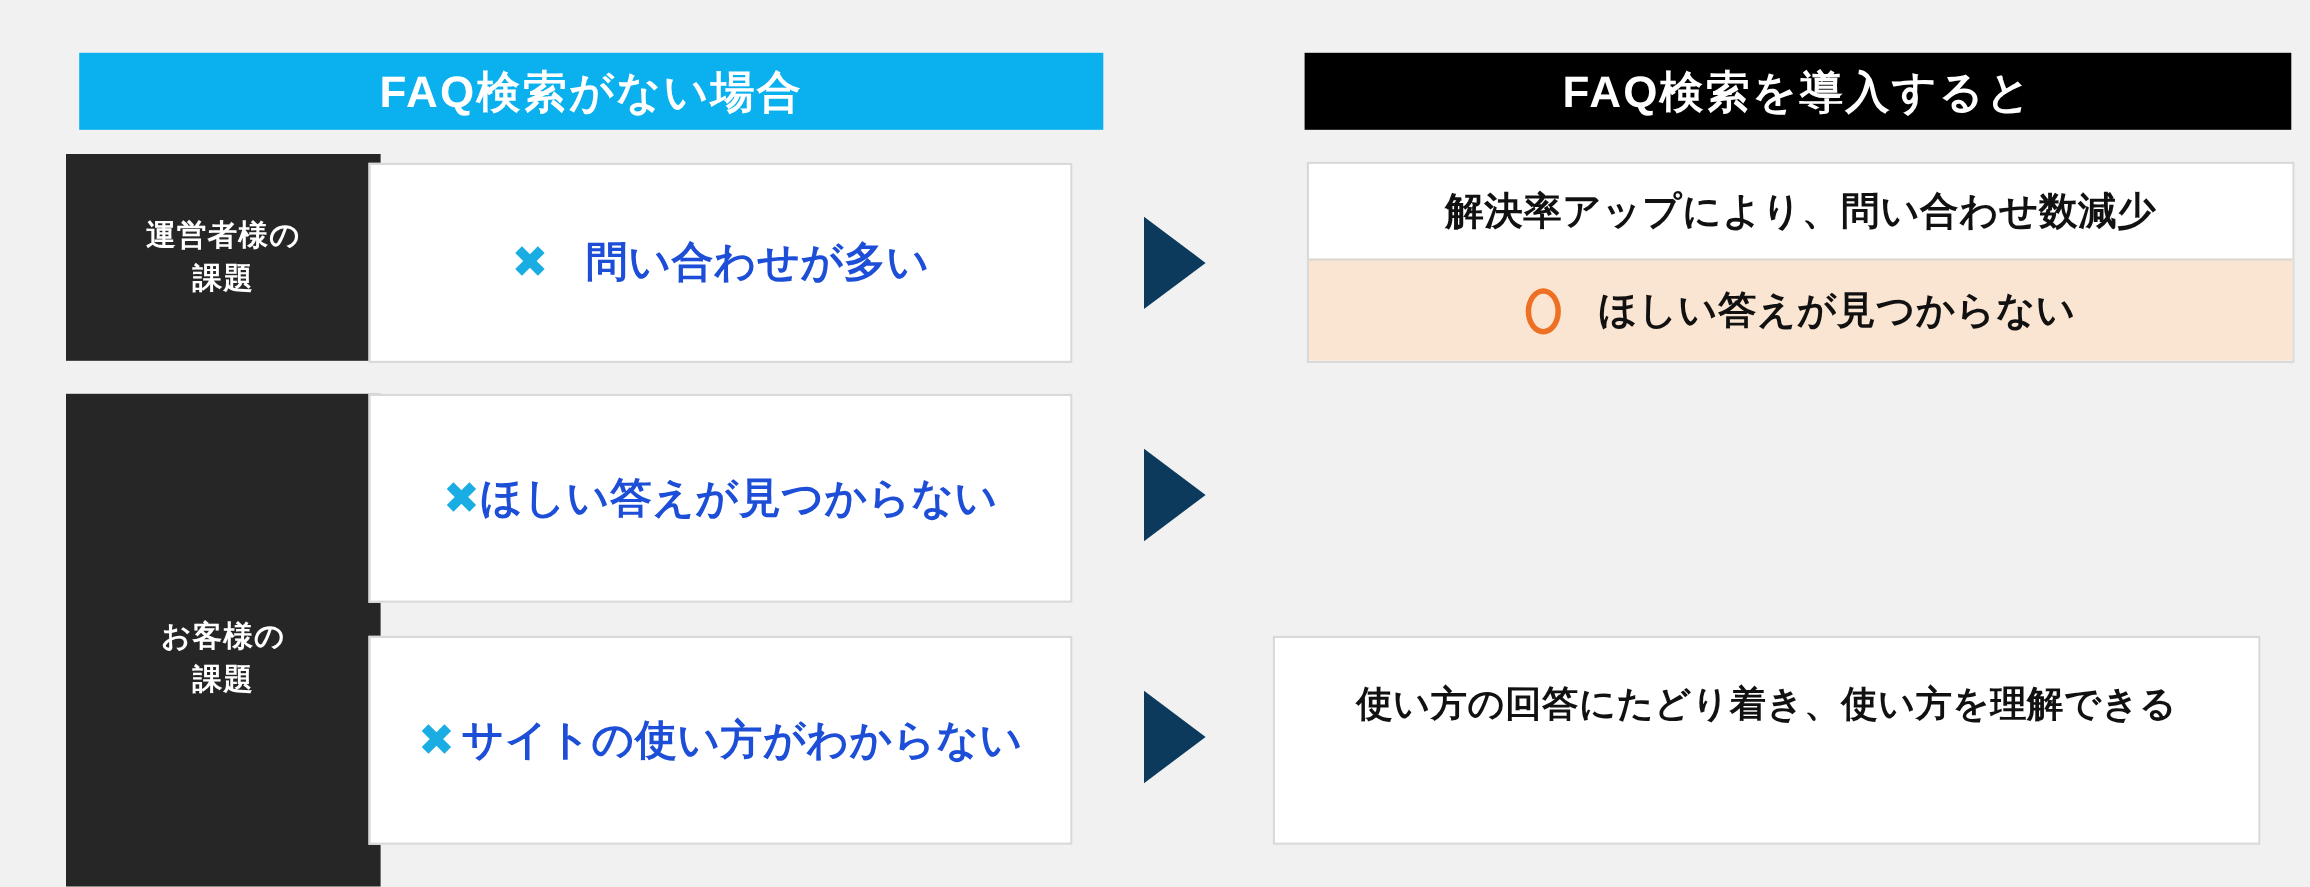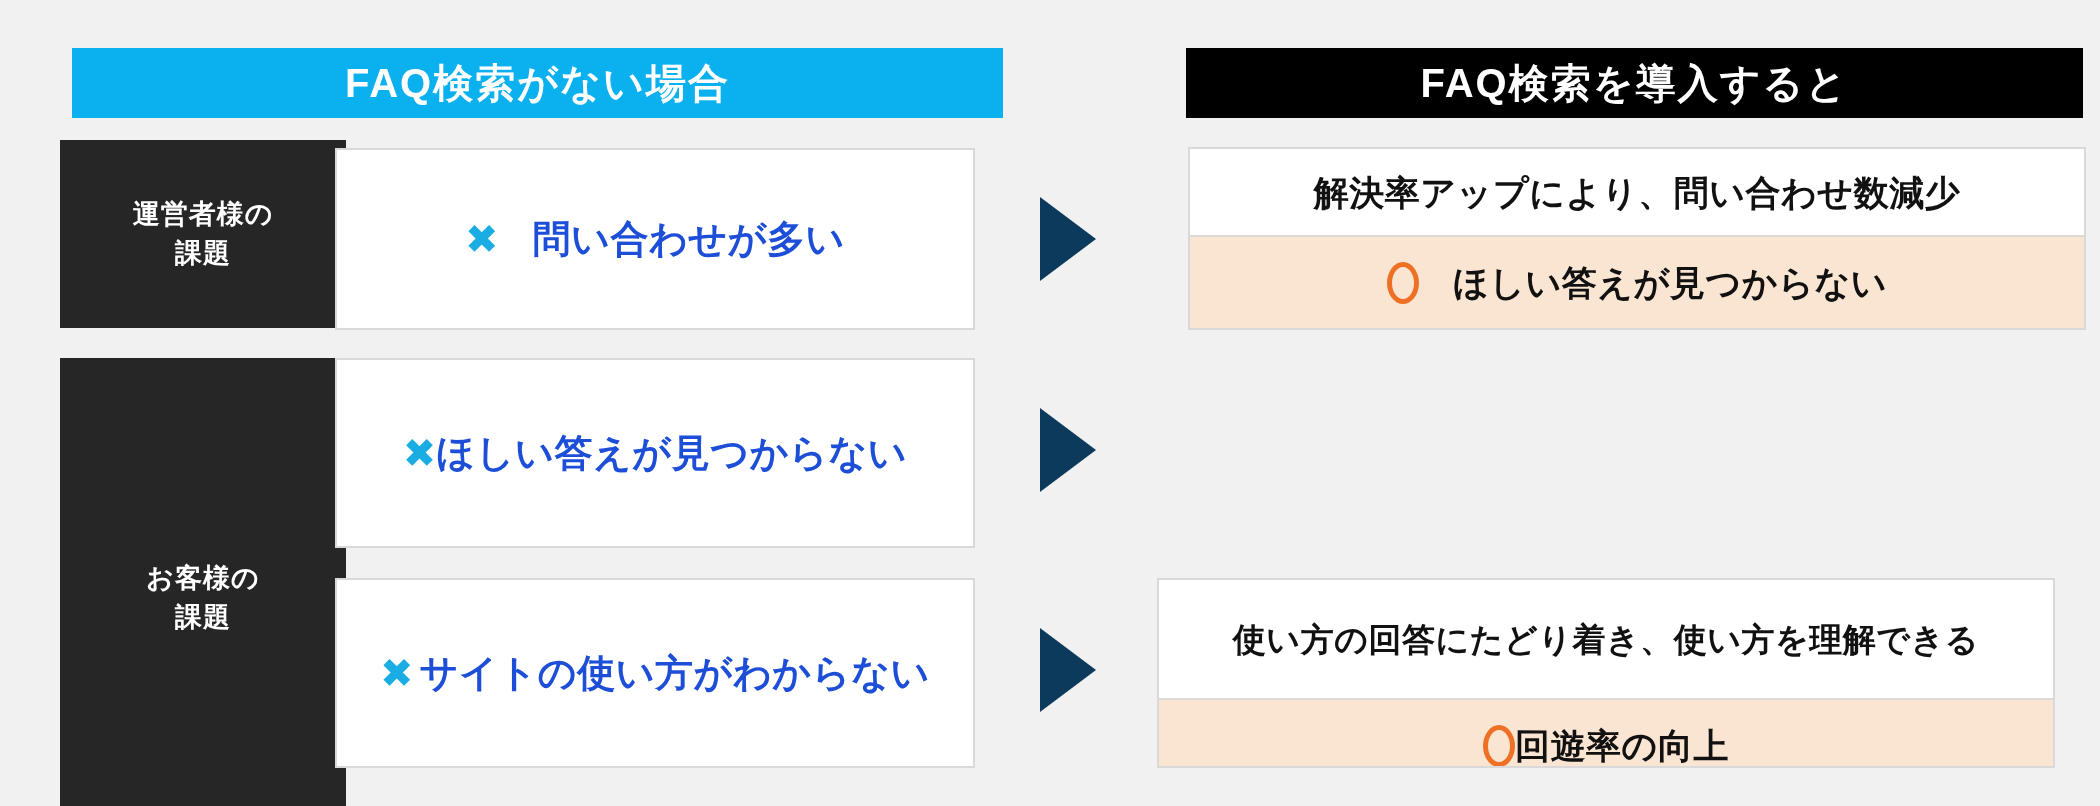--- a/index.html
+++ b/index.html
@@ -229,19 +229,15 @@
       <span class="circle-icon"></span>
       <span class="benefit-label gap-wide">ほしい答えが見つからない</span>
     </div>
   </div>
 
 
   <div class="benefit-card b-3">
     <div class="benefit-top">
       <span class="benefit-headline">使い方の回答にたどり着き、使い方を理解できる</span>
     </div>
-    <div class="benefit-bottom">
-      <span class="circle-icon"></span>
-      <span class="benefit-label gap-medium">回遊率の向上</span>
-    </div>
   </div>
 
 </div>
 
 </body></html>

